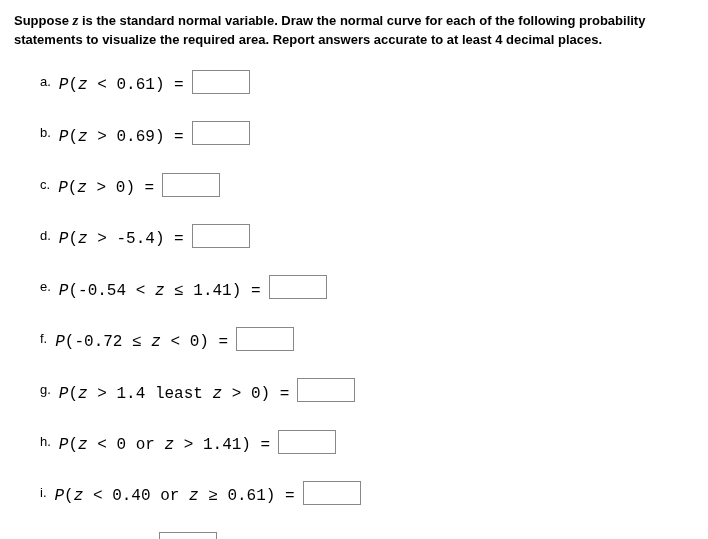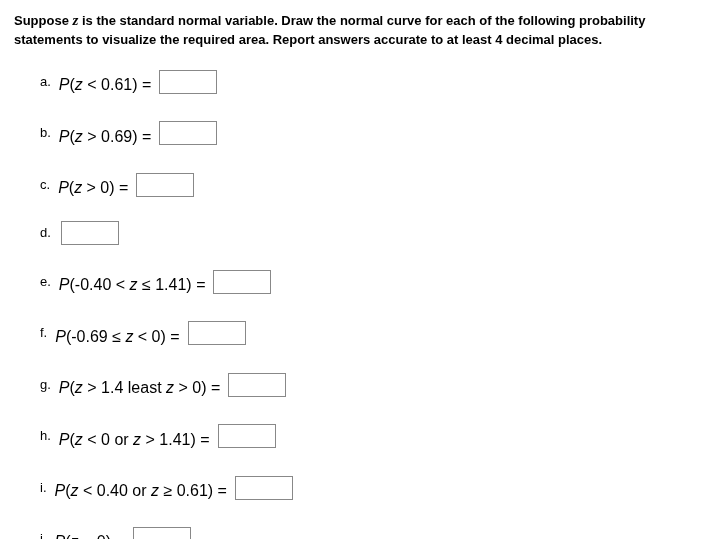--- a/index.html
+++ b/index.html
@@ -31,21 +31,21 @@
     display: flex;
     align-items: center;
     gap: 6px;
   }
   .label {
     font-family: Verdana, Arial, sans-serif;
     font-size: 13px;
     margin-right: 2px;
   }
   .math {
-    font-family: Liberation Sans, sans-serif;
+    font-family: Liberation Mono, monospace;
     font-size: 16px;
     white-space: nowrap;
     margin-top: 7px;
   }
   .math .it {
     font-style: italic;
   }
   .math .op {
     font-style: normal;
   }
@@ -81,32 +81,33 @@
   </li>
 
   <li>
     <span class="label">c.</span>
     <span class="math"><span class="it">P</span><span class="op">(</span><span class="it">z</span><span class="op"> &gt; </span><span class="op">0</span><span class="op">)</span><span class="op"> = </span></span>
     <input class="answer" type="text" style="">
   </li>
 
   <li>
     <span class="label">d.</span>
+    <span class="math"><span class="it">P</span><span class="op">(</span><span class="it">z</span><span class="op"> &gt; </span><span class="op">-5.4</span><span class="op">)</span><span class="op"> = </span></span>
     <input class="answer" type="text" style="">
   </li>
 
   <li>
     <span class="label">e.</span>
-    <span class="math"><span class="it">P</span><span class="op">(</span><span class="op">-0.40</span><span class="op"> &lt; </span><span class="it">z</span><span class="op"> ≤ </span><span class="op">1.41</span><span class="op">)</span><span class="op"> = </span></span>
+    <span class="math"><span class="it">P</span><span class="op">(</span><span class="op">-0.54</span><span class="op"> &lt; </span><span class="it">z</span><span class="op"> ≤ </span><span class="op">1.41</span><span class="op">)</span><span class="op"> = </span></span>
     <input class="answer" type="text" style="">
   </li>
 
   <li>
     <span class="label">f.</span>
-    <span class="math"><span class="it">P</span><span class="op">(</span><span class="op">-0.69</span><span class="op"> ≤ </span><span class="it">z</span><span class="op"> &lt; </span><span class="op">0</span><span class="op">)</span><span class="op"> = </span></span>
+    <span class="math"><span class="it">P</span><span class="op">(</span><span class="op">-0.72</span><span class="op"> ≤ </span><span class="it">z</span><span class="op"> &lt; </span><span class="op">0</span><span class="op">)</span><span class="op"> = </span></span>
     <input class="answer" type="text" style="">
   </li>
 
   <li>
     <span class="label">g.</span>
     <span class="math"><span class="it">P</span><span class="op">(</span><span class="it">z</span><span class="op"> &gt; </span><span class="op">1.4</span><span class="op">  least  </span><span class="it">z</span><span class="op"> &gt; </span><span class="op">0</span><span class="op">)</span><span class="op"> = </span></span>
     <input class="answer" type="text" style="">
   </li>
 
   <li>

